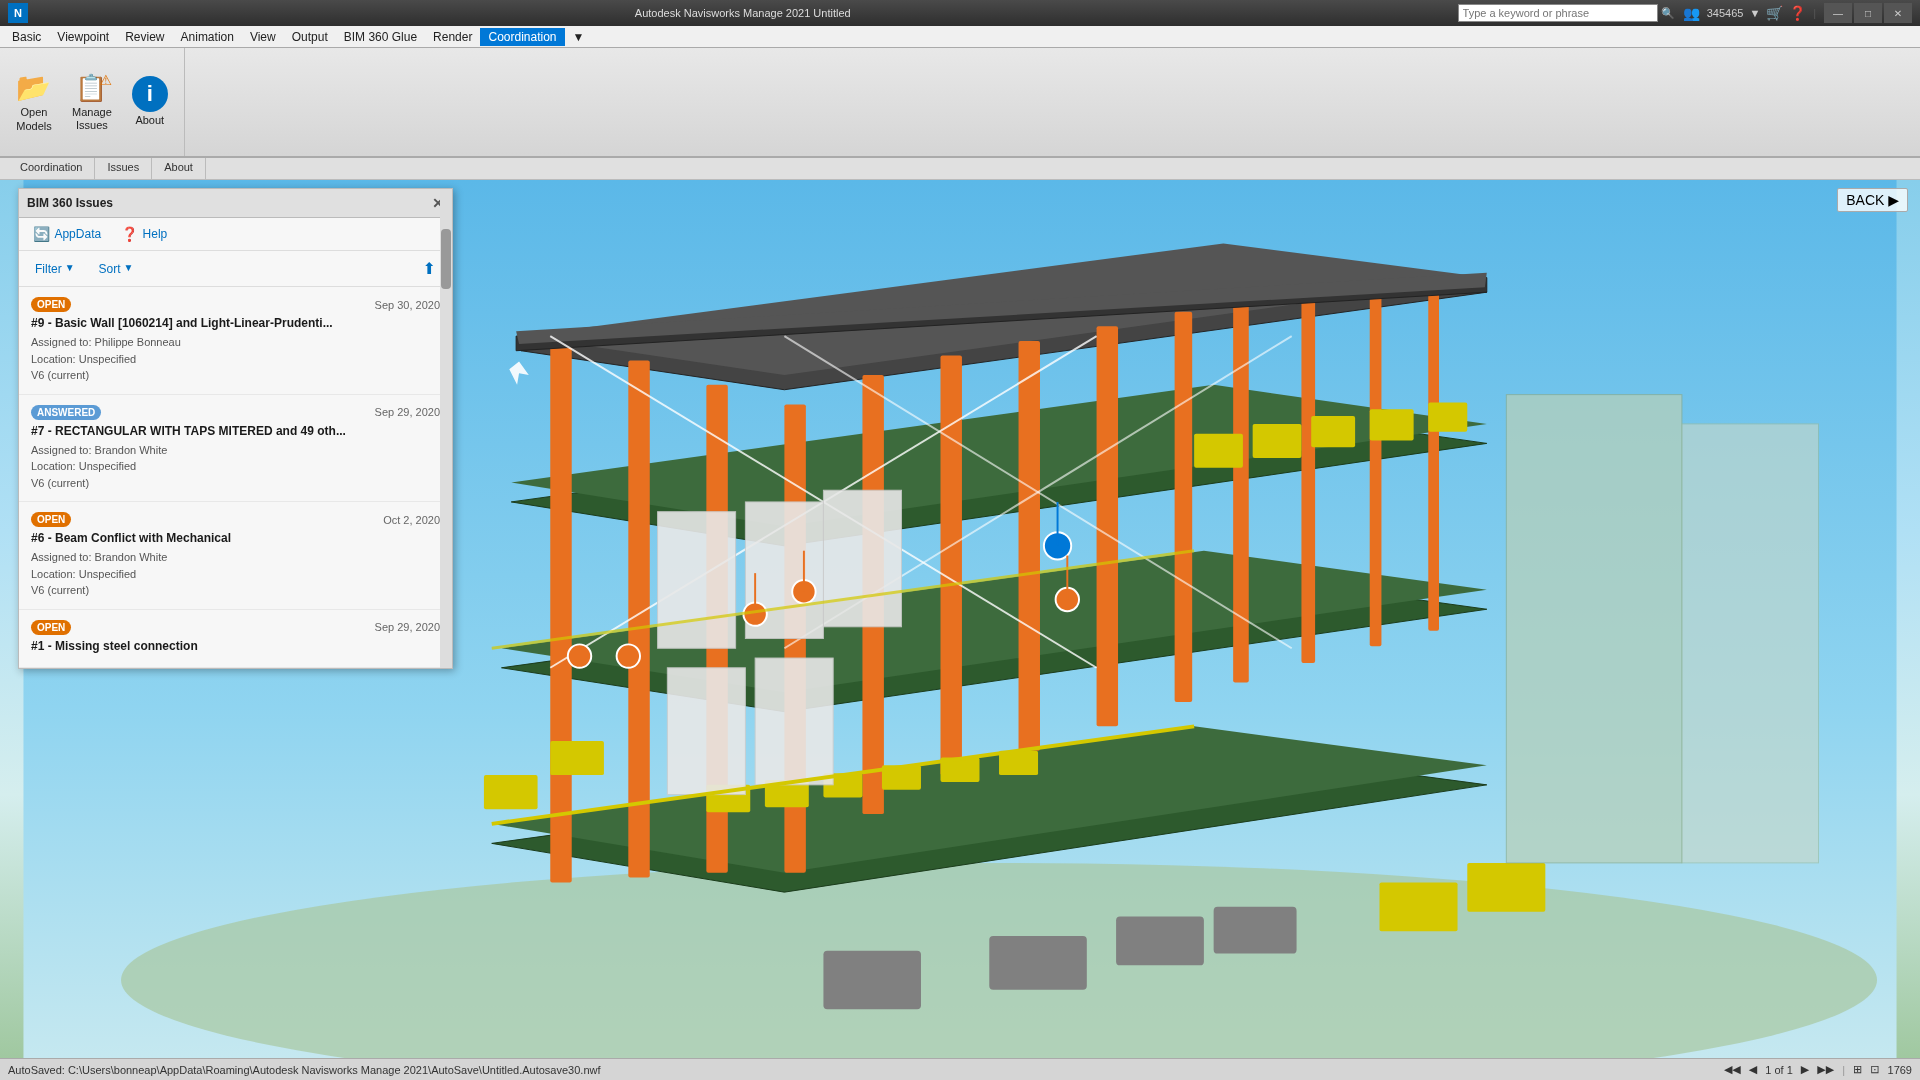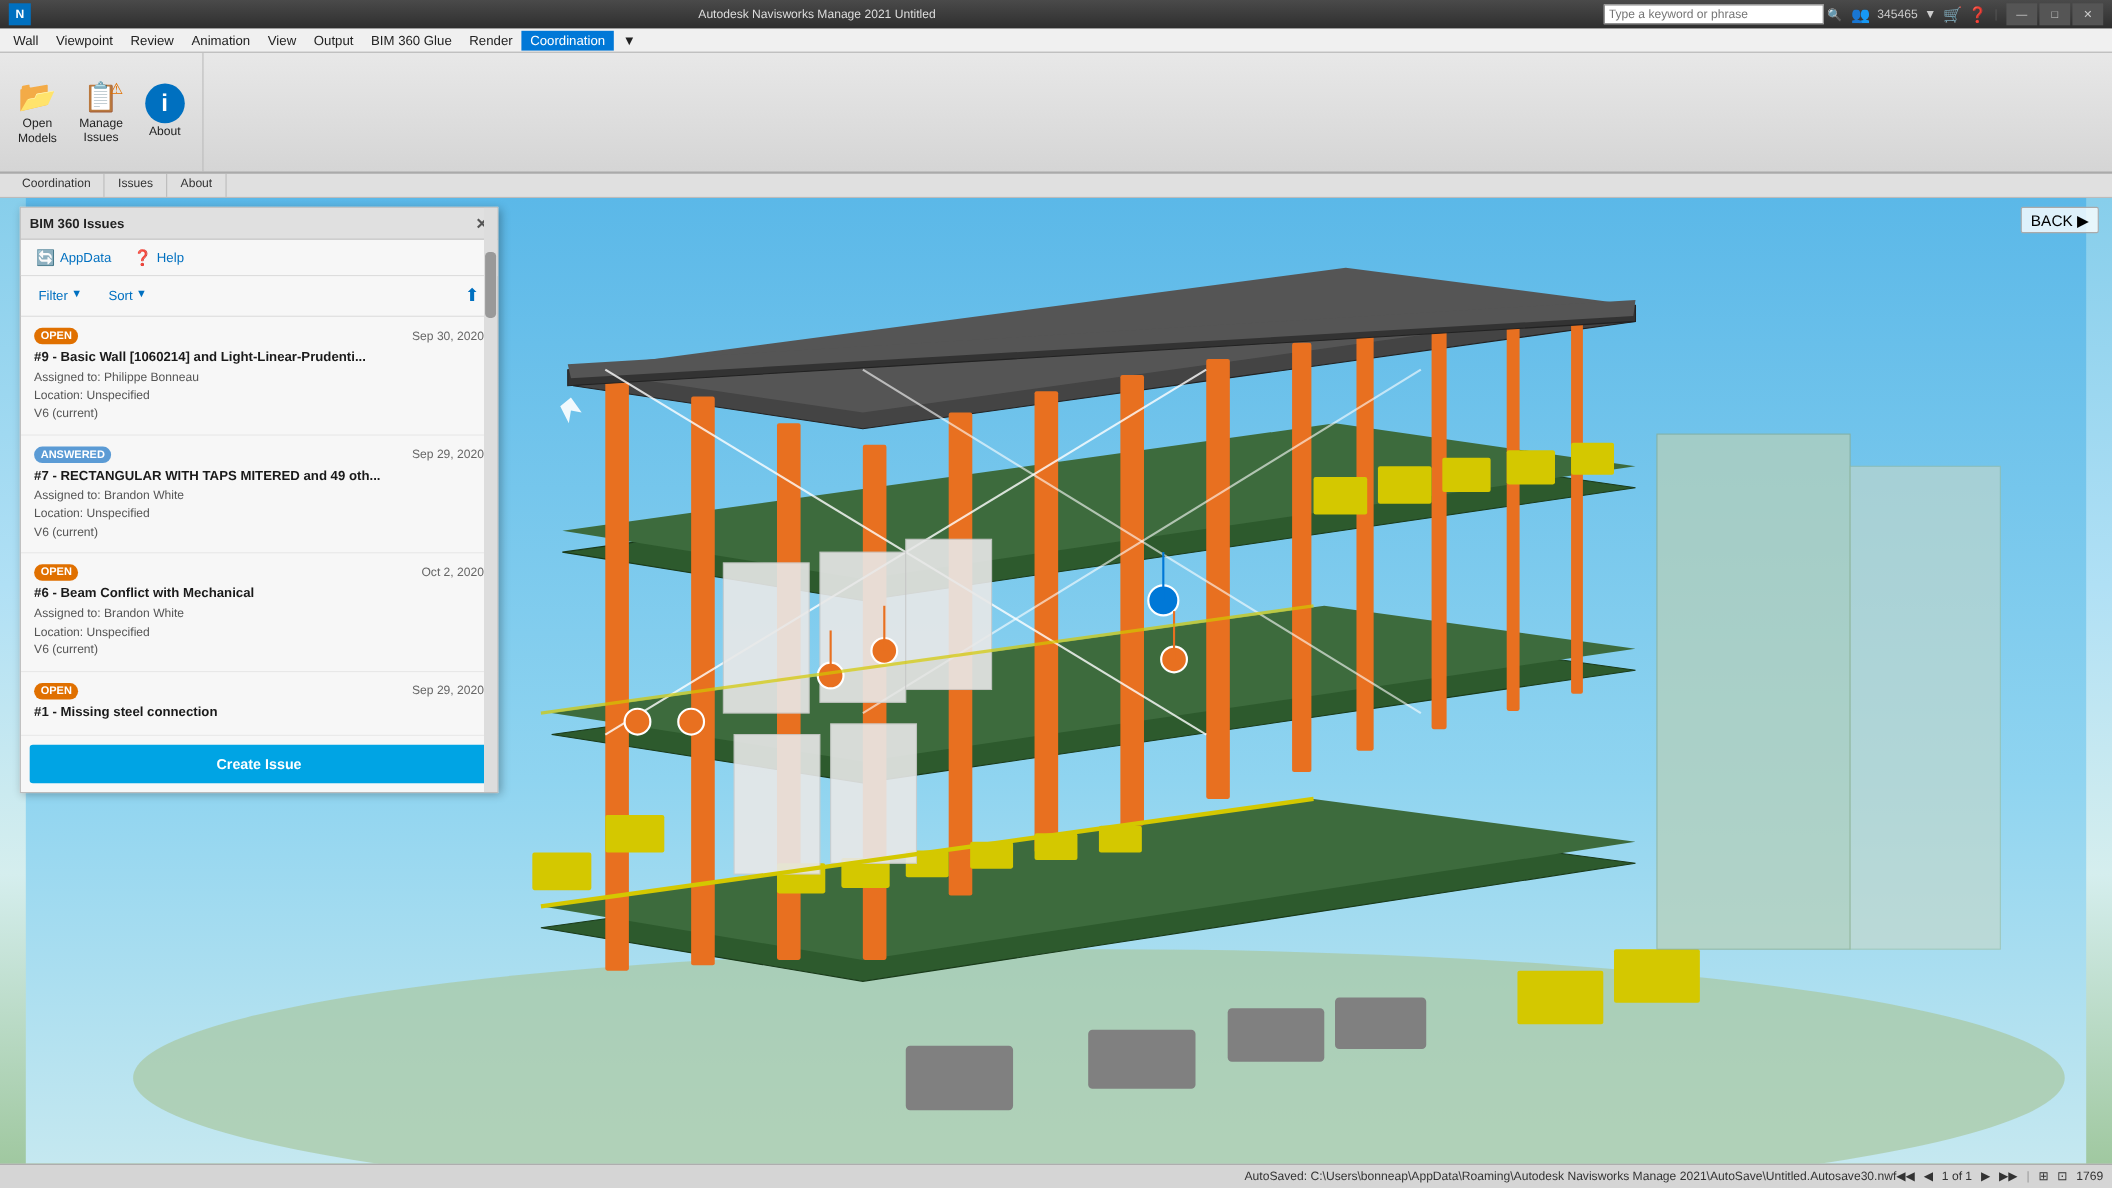--- a/index.html
+++ b/index.html
@@ -81,21 +81,21 @@
     
     #viewport {
       position: absolute; left: 0; right: 0; top: 0; bottom: 0;
       background: linear-gradient(to bottom, #87ceeb 0%, #b0e0f5 40%, #d5eeee 70%, #a0c8a0 100%);
       overflow: hidden;
     }
 
     
     #status-bar {
       width: 100%; height: 22px; background: #d5d5d5; border-top: 1px solid #aaa;
-      display: flex; align-items: center; justify-content: flex-end; padding: 0 8px;
+      display: flex; align-items: center; justify-content: space-between; padding: 0 8px;
       font-size: 11px; color: #333; position: absolute; bottom: 0;
     }
     .status-right { display:flex; align-items:center; gap: 8px; }
 
     
     .building-scene { position: absolute; top: 0; left: 0; width: 100%; height: 100%; }
 
     .scrollbar { width: 12px; background: #ddd; position: absolute; right: 0; top: 0; bottom: 0; }
     .scrollbar-thumb { width: 10px; height: 60px; background: #999; border-radius: 4px; position: absolute; top: 40px; left: 1px; }
 
@@ -125,21 +125,21 @@
     </div>
     <div class="win-controls">
       <button class="win-btn">—</button>
       <button class="win-btn">□</button>
       <button class="win-btn close">✕</button>
     </div>
   </div>
 </div>
 
 <div id="menu-bar">
-  <div class="menu-item">Wall</div>
+  <div class="menu-item">Basic</div>
   <div class="menu-item">Viewpoint</div>
   <div class="menu-item">Review</div>
   <div class="menu-item">Animation</div>
   <div class="menu-item">View</div>
   <div class="menu-item">Output</div>
   <div class="menu-item">BIM 360 Glue</div>
   <div class="menu-item">Render</div>
   <div class="menu-item active">Coordination</div>
   <div class="menu-item">▼</div>
 </div>
@@ -371,21 +371,20 @@
         </div>
         <div class="issue-title">#1 - Missing steel connection</div>
       </div>
 
     </div>
 
     <div class="scrollbar">
       <div class="scrollbar-thumb"></div>
     </div>
 
-    <button id="create-issue-btn">Create Issue</button>
   </div>
 
 </div>
 
 <div id="status-bar">
   <span>AutoSaved: C:\Users\bonneap\AppData\Roaming\Autodesk Navisworks Manage 2021\AutoSave\Untitled.Autosave30.nwf</span>
   <div class="status-right">
     <span style="cursor:pointer;">◀◀</span>
     <span style="cursor:pointer;">◀</span>
     <span>1 of 1</span>

